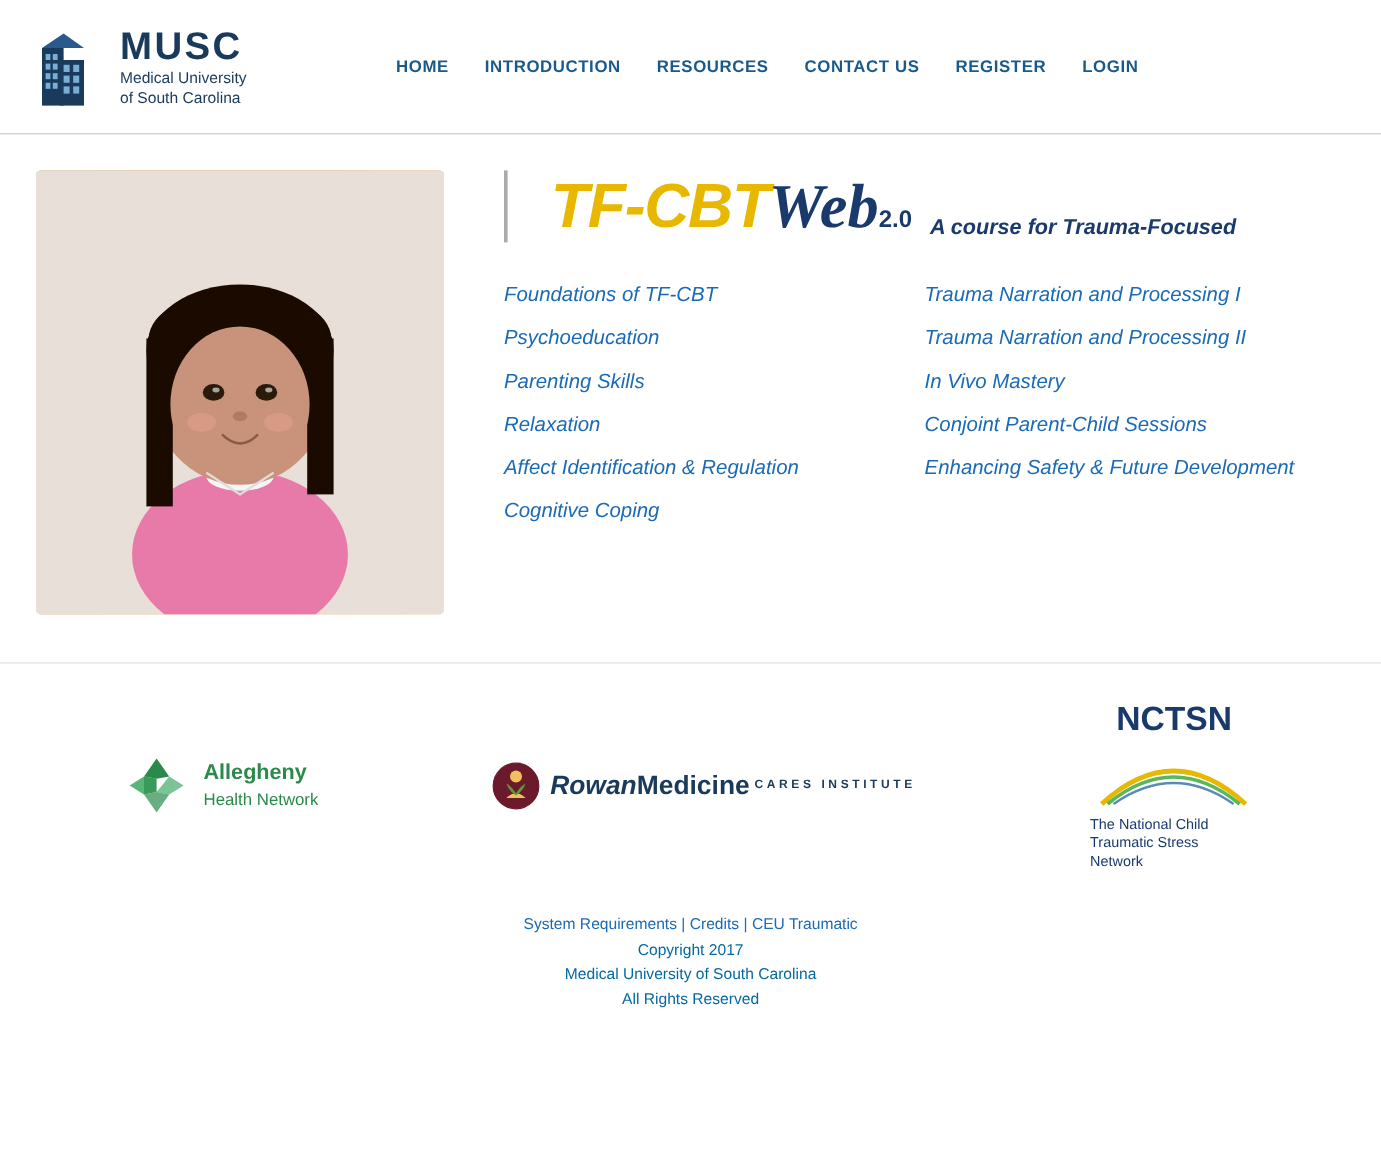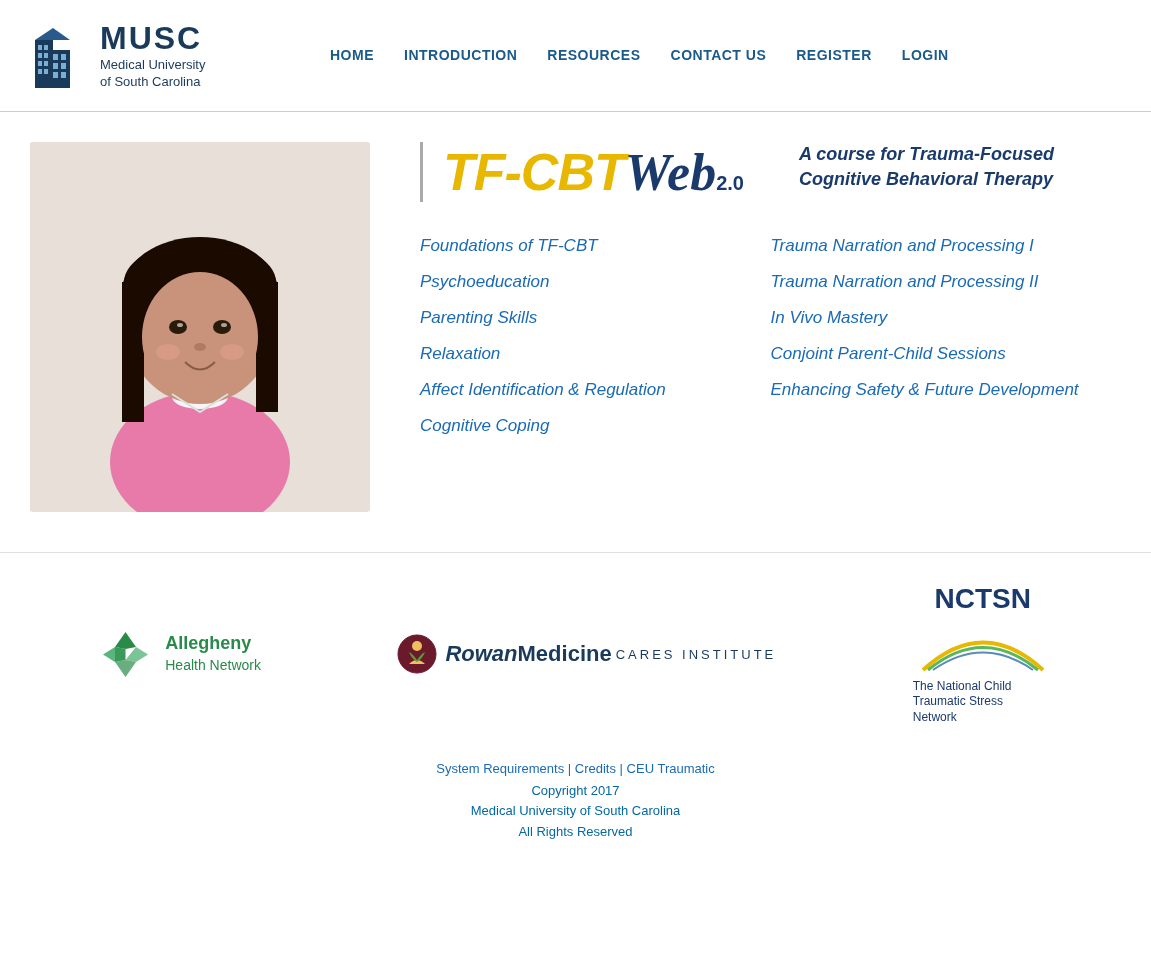--- a/index.html
+++ b/index.html
@@ -69,25 +69,24 @@
       border-radius: 4px;
       overflow: hidden;
       position: relative;
     }
     
     .right-content {
       flex: 1;
     }
     .brand-header {
       display: flex;
-      align-items: flex-start;
+      align-items: flex-end;
       margin-bottom: 30px;
       border-left: 3px solid #aaa;
-      padding-left: 20px;
-      gap: 40px;
+      padding-left: 36px;
     }
     .brand-tfcbt {
       font-size: 52px;
       font-weight: 900;
       color: #e8b800;
       font-style: italic;
       letter-spacing: -1px;
     }
     .brand-web {
       font-size: 52px;
@@ -172,24 +171,24 @@
     }
     .rowan-icon {
       width: 40px;
       height: 40px;
     }
     .rowan-medicine {
       font-size: 24px;
       color: #1a3a5c;
     }
     .rowan-cares {
-      font-size: 13px;
+      font-size: 10px;
       letter-spacing: 3px;
       color: #1a3a5c;
-      font-weight: normal;
+      font-weight: bold;
     }
     .logo-nctsn {
       display: flex;
       align-items: center;
       gap: 10px;
       flex-direction: column;
     }
     .nctsn-text {
       font-size: 28px;
       font-weight: bold;
@@ -310,21 +309,20 @@
   <div class="right-content">
 
     <div class="brand-header">
       <div style="display:flex;align-items:baseline;gap:0;">
         <span class="brand-tfcbt">TF-CBT</span>
         <span class="brand-web" style="font-size:52px;font-weight:900;color:#1a3a6c;font-style:italic;font-family:Georgia,serif;"> Web</span>
         <span class="brand-version" style="font-size:20px;color:#1a3a6c;font-weight:bold;vertical-align:super;">2.0</span>
       </div>
       <div class="brand-description">
         <div>A course for Trauma-Focused</div>
-        <div>Cognitive Behavioral Therapy</div>
       </div>
     </div>
 
     <div class="course-grid">
       <div class="course-col">
         <a href="#" class="course-link">Foundations of TF-CBT</a>
         <a href="#" class="course-link">Psychoeducation</a>
         <a href="#" class="course-link">Parenting Skills</a>
         <a href="#" class="course-link">Relaxation</a>
         <a href="#" class="course-link">Affect Identification &amp; Regulation</a>

